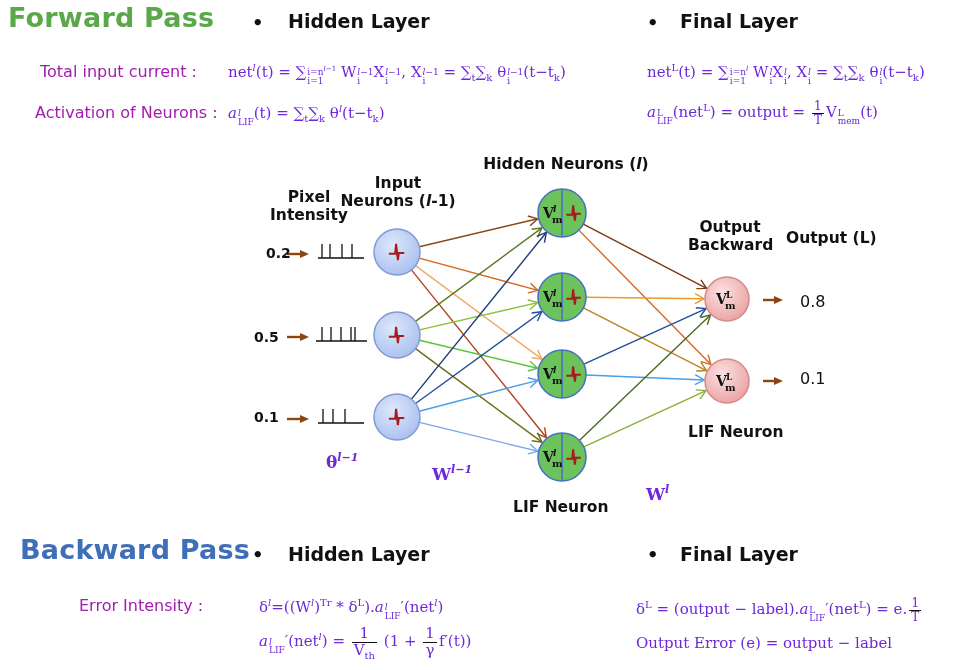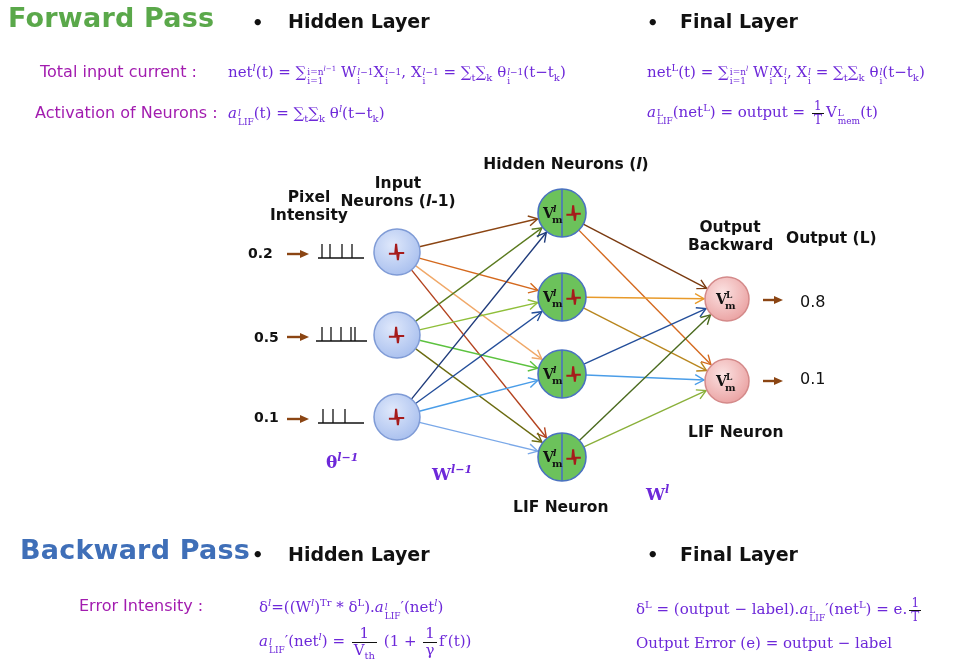--- a/index.html
+++ b/index.html
@@ -261,21 +261,21 @@
         <line x1="763" y1="300" x2="776" y2="300" stroke="#8b4513" stroke-width="2.4"></line>
         <polygon points="774,296 783,300 774,304" fill="#8b4513"></polygon>
       </g>
       <g>
         <line x1="763" y1="381" x2="776" y2="381" stroke="#8b4513" stroke-width="2.4"></line>
         <polygon points="774,377 783,381 774,385" fill="#8b4513"></polygon>
       </g>
     </g>
 </svg>
 
-<div class="abs pixval" style="left:248px; top:245px;">0.2</div>
+<div class="abs pixval" style="left:266px; top:245px;">0.2</div>
 <div class="abs pixval" style="left:254px; top:329px;">0.5</div>
 <div class="abs pixval" style="left:254px; top:409px;">0.1</div>
 
 <div class="abs outval" style="left:800px; top:292px;">0.8</div>
 <div class="abs outval" style="left:800px; top:369px;">0.1</div>
 
 <div class="abs math" style="left:326px; top:452px; font-size:17px; font-weight:bold;"><span>θ</span><sup style="font-size:11px;"><i>l−1</i></sup></div>
 <div class="abs math" style="left:432px; top:464px; font-size:17px; font-weight:bold;"><span>W</span><sup style="font-size:11px;"><i>l−1</i></sup></div>
 <div class="abs math" style="left:646px; top:484px; font-size:17px; font-weight:bold;"><span>W</span><sup style="font-size:11px;"><i>l</i></sup></div>
 

